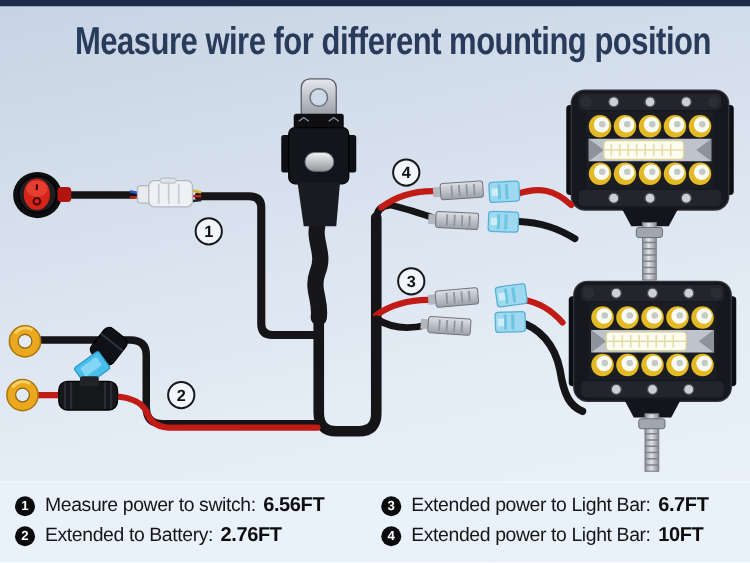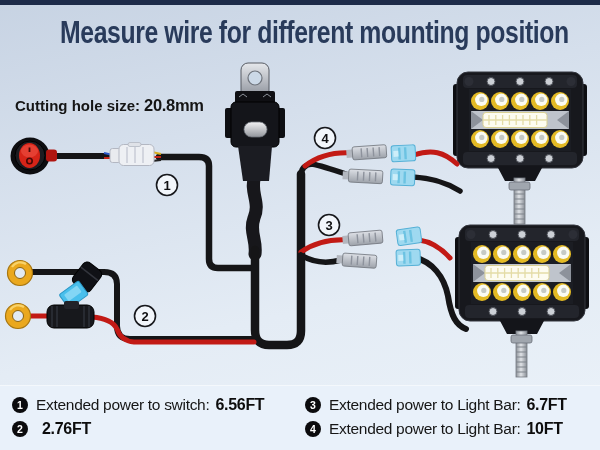--- a/index.html
+++ b/index.html
@@ -31,23 +31,20 @@
   }
   .llab{font-size:15.5px;color:#161616;letter-spacing:-.3px;white-space:nowrap;}
   .lval{font-size:16px;font-weight:800;color:#0d0d0d;margin-left:6px;letter-spacing:-.3px;white-space:nowrap;}
 </style>
 </head>
 <body>
 
 <div class="stage">
   <div class="topbar"></div>
   <div class="title">Measure wire for different mounting position</div>
-  <div class="cutting">
-    <span>Cutting hole size:</span><b>20.8mm</b>
-  </div>
 
   <svg class="diagram" width="600" height="450" viewBox="0 0 600 450">
     <defs>
       <linearGradient id="tabgrad" x1="0" y1="0" x2="0" y2="1">
         <stop offset="0" stop-color="#e6e8ec"></stop>
           <stop offset="1" stop-color="#8b9099"></stop>
       </linearGradient>
       <linearGradient id="pillgrad" x1="0" y1="0" x2="0" y2="1">
         <stop offset="0" stop-color="#f2f2f4"></stop>
           <stop offset="1" stop-color="#93969c"></stop>
@@ -255,25 +252,26 @@
         <circle cx="325" cy="138" r="10.5" fill="#f2f6fb" stroke="#17181c" stroke-width="1.6"></circle>
         <text class="mk" x="325" y="142.5" text-anchor="middle">4</text>
       </g>
     </g>
   </svg>
 
   <div class="legend">
     <div class="lcol c1">
       <div class="lrow">
         <span class="lnum">1</span>
-        <span class="llab">Extended power to switch:</span>
+        <span class="llab">Measure power to switch:</span>
         <span class="lval">6.56FT</span>
       </div>
       <div class="lrow">
         <span class="lnum">2</span>
+        <span class="llab">Extended to Battery:</span>
         <span class="lval">2.76FT</span>
       </div>
     </div>
     <div class="lcol c2">
       <div class="lrow">
         <span class="lnum">3</span>
         <span class="llab">Extended power to Light Bar:</span>
         <span class="lval">6.7FT</span>
       </div>
       <div class="lrow">

